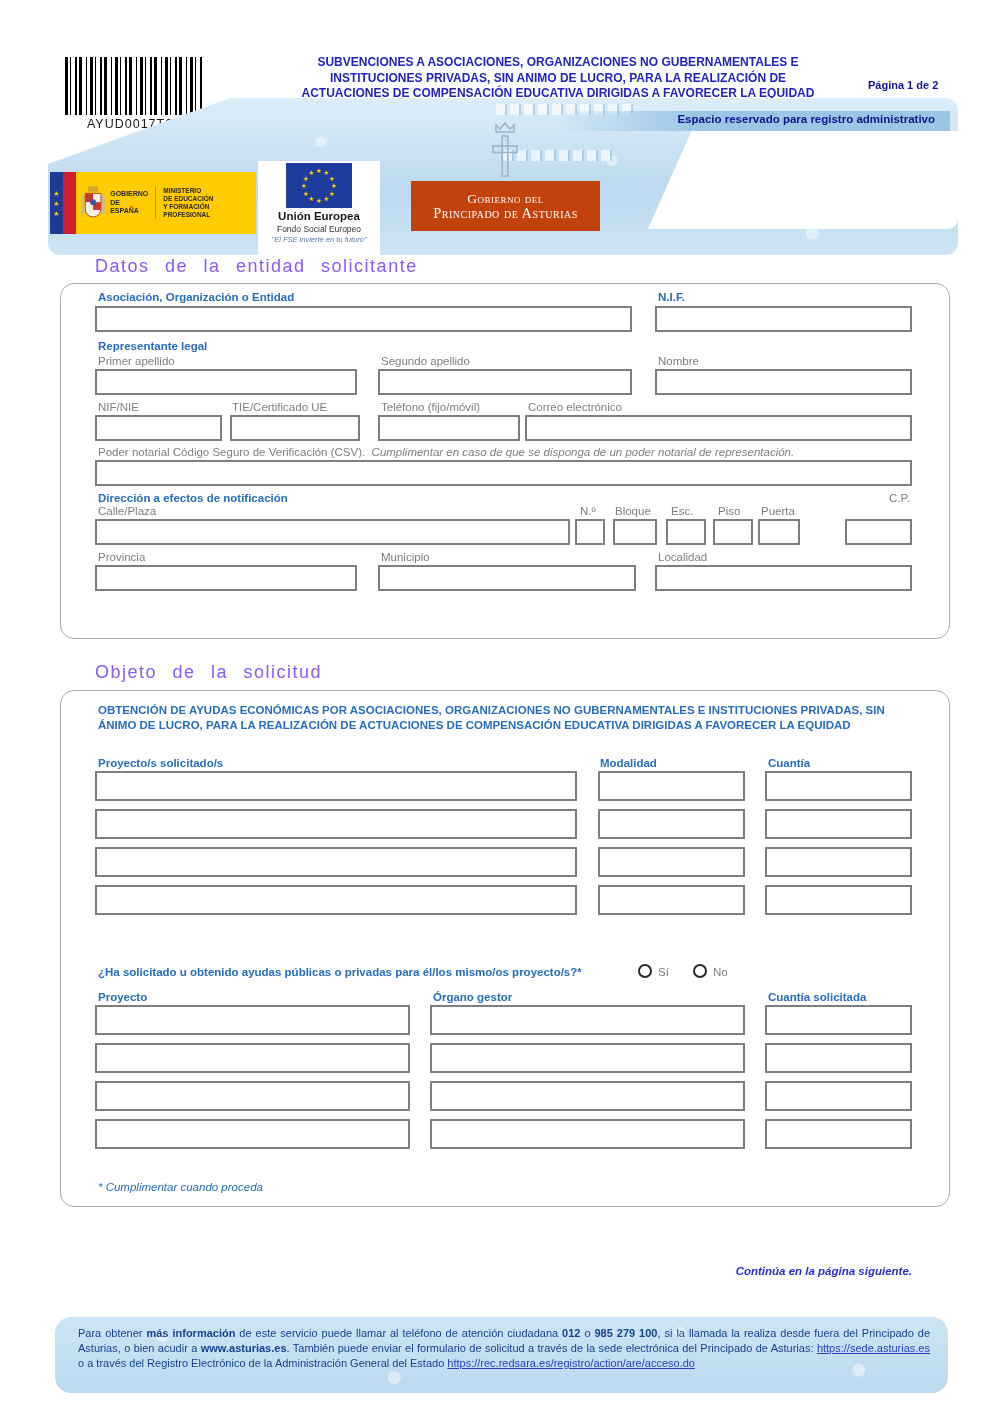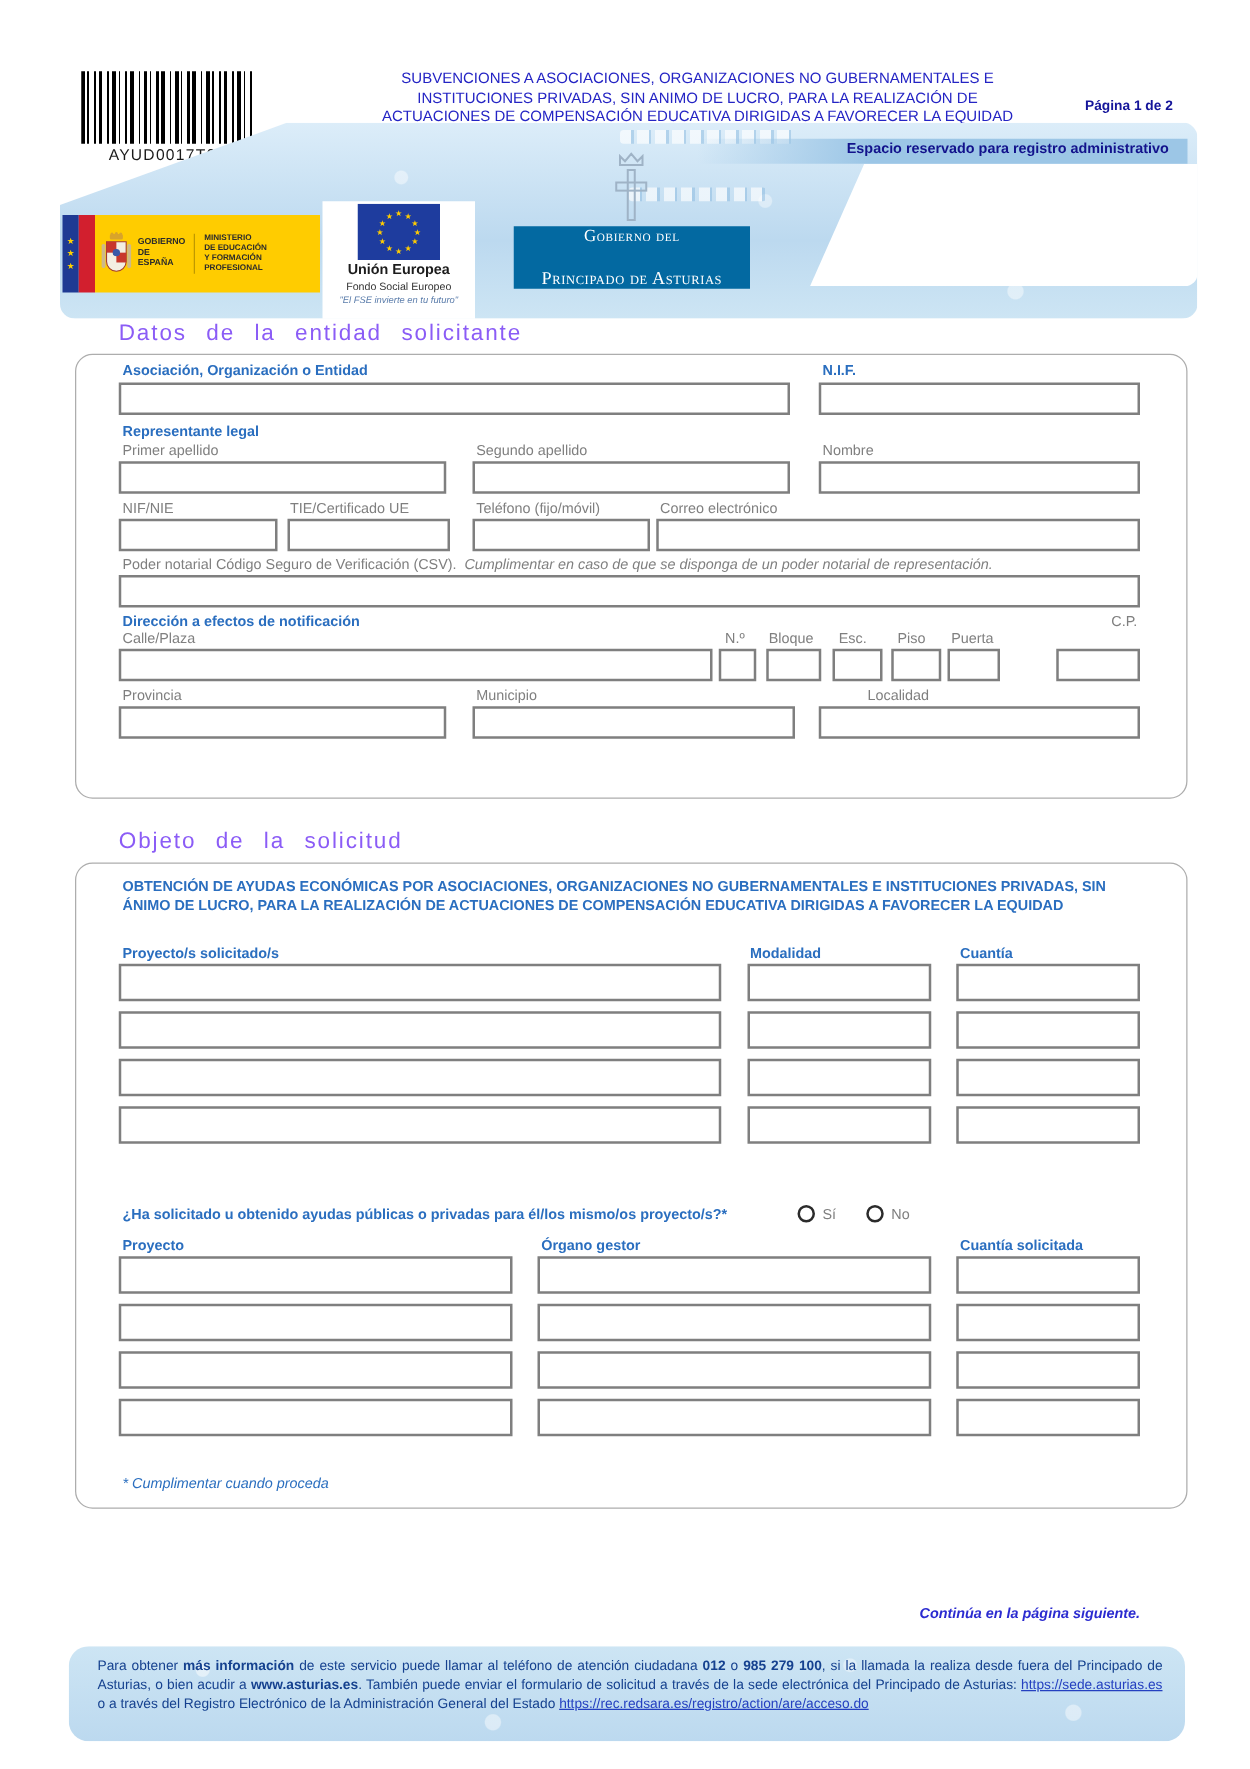--- a/index.html
+++ b/index.html
@@ -5,21 +5,21 @@
   html,body{margin:0;padding:0;background:#fff;}
   #page{position:relative;width:1000px;height:1415px;background:#fff;overflow:hidden;
         font-family:"Liberation Sans",sans-serif;}
 
   
   .barcode{position:absolute;left:65px;top:57px;width:138px;height:58px;
     background:repeating-linear-gradient(90deg,#000 0 3px,#fff 3px 5px,#000 5px 6px,#fff 6px 10px,#000 10px 12px,#fff 12px 14px,#000 14px 17px,#fff 17px 21px,#000 21px 22px,#fff 22px 25px);}
   .barcode-text{position:absolute;left:65px;top:117px;width:138px;text-align:center;
     font-size:12.5px;letter-spacing:1px;color:#1a1a1a;}
   .doc-title{position:absolute;left:252px;top:55px;width:612px;text-align:center;
-    font-size:12px;font-weight:normal;color:#2424c4;line-height:15.5px;}
+    font-size:12px;font-weight:bold;color:#2424c4;line-height:15.5px;}
   .page-num{position:absolute;left:868px;top:79px;font-size:11px;font-weight:bold;color:#15159a;}
 
   
   .band{position:absolute;left:48px;top:98px;width:910px;height:157px;
     clip-path:polygon(20% 0,100% 0,100% 100%,0 100%,0 42%);
     border-radius:0 12px 12px 12px;
     background:
       radial-gradient(circle at 16% 72%, rgba(255,255,255,.50) 0 6px, transparent 7px),
       radial-gradient(circle at 30% 28%, rgba(255,255,255,.45) 0 5px, transparent 6px),
       radial-gradient(circle at 46% 80%, rgba(255,255,255,.40) 0 7px, transparent 8px),
@@ -45,43 +45,43 @@
   .sp-yellow{flex:1;background:#ffcc00;display:flex;align-items:center;padding:0 4px;}
   .sp-gov{font-size:7px;font-weight:bold;color:#2b2b2b;line-height:8.5px;margin-left:4px;}
   .sp-min{font-size:6.5px;font-weight:600;color:#2b2b2b;line-height:8px;margin-left:7px;
     padding-left:7px;border-left:1px solid rgba(0,0,0,.25);}
   .logo-eu{position:absolute;left:258px;top:161px;width:122px;height:94px;background:#fff;
     text-align:center;}
   .eu-flag{margin:2px auto 0;display:block;}
   .eu-t1{font-size:11.5px;font-weight:bold;color:#1c1c1c;margin-top:2px;}
   .eu-t2{font-size:8.5px;color:#333;margin-top:2px;}
   .eu-t3{font-size:7.5px;font-style:italic;color:#5b7dab;margin-top:1px;}
-  .logo-ast{position:absolute;left:411px;top:181px;width:189px;height:50px;background:#0369a1;
+  .logo-ast{position:absolute;left:411px;top:181px;width:189px;height:50px;background:#c2410c;
     color:#fff;text-align:center;font-family:"Liberation Serif",serif;font-variant:small-caps;
-    display:flex;flex-direction:column;justify-content:space-between;line-height:15px;letter-spacing:.5px;}
+    display:flex;flex-direction:column;justify-content:center;line-height:15px;letter-spacing:.5px;}
   .ast-l1{font-size:13.5px;} .ast-l2{font-size:14.5px;}
 
   
   .panel{position:absolute;border:1.5px solid #adadad;border-radius:14px;background:#fff;}
   .sec-title{position:absolute;font-size:18px;font-weight:400;color:#8b5cf6;
     letter-spacing:1.5px;word-spacing:9px;}
 
   .bl{position:absolute;font-size:11.5px;font-weight:bold;color:#2a6ebf;}
   .gl{position:absolute;font-size:11.5px;color:#7f7f7f;}
   .inp{position:absolute;height:26px;border:2px solid #7f7f7f;background:#fff;
     box-sizing:border-box;padding:0 6px;font:12px "Liberation Sans",sans-serif;border-radius:0;}
   .inp2{height:30px;}
   .note-blue{position:absolute;font-size:11.5px;font-weight:bold;color:#2a6ebf;line-height:15px;}
   .it{font-style:italic;font-weight:normal;}
   .foot-note{position:absolute;font-size:11.5px;font-style:italic;color:#2a6ebf;margin-top:25px;}
   .radio{position:absolute;width:14px;height:14px;border:2.5px solid #2b2b2b;border-radius:50%;
     background:#fff;box-sizing:border-box;}
   .radio-lbl{position:absolute;font-size:11.5px;color:#7f7f7f;}
   .continua{position:absolute;right:88px;top:1265px;font-size:11.5px;font-style:italic;
-    font-weight:600;color:#2b2bd0;margin-top:20px;}
+    font-weight:600;color:#2b2bd0;}
 
   
   .footer-band{position:absolute;left:55px;top:1317px;width:893px;height:76px;border-radius:16px;
     background:
       radial-gradient(circle at 12% 25%, rgba(255,255,255,.5) 0 5px, transparent 6px),
       radial-gradient(circle at 38% 80%, rgba(255,255,255,.45) 0 6px, transparent 7px),
       radial-gradient(circle at 70% 20%, rgba(255,255,255,.4) 0 5px, transparent 6px),
       radial-gradient(circle at 90% 70%, rgba(255,255,255,.45) 0 6px, transparent 7px),
       linear-gradient(180deg,#cde5f4,#bcd9ef);}
   .footer-text{position:absolute;left:78px;top:1326px;width:852px;font-size:11px;
@@ -222,21 +222,21 @@
   <input class="inp" style="left: 613px; top: 519px; width: 44px; padding: 0px 2px;">
   <input class="inp" style="left: 666px; top: 519px; width: 40px; padding: 0px 2px;">
   <input class="inp" style="left: 713px; top: 519px; width: 40px; padding: 0px 2px;">
   <input class="inp" style="left: 758px; top: 519px; width: 42px; padding: 0px 2px;">
   <input class="inp" style="left: 845px; top: 519px; width: 67px; padding: 0px 2px;">
 
   <div class="gl" style="left:98px;top:551px;">Provincia</div>
   <input class="inp" style="left: 95px; top: 565px; width: 262px;">
   <div class="gl" style="left:381px;top:551px;">Municipio</div>
   <input class="inp" style="left: 378px; top: 565px; width: 258px;">
-  <div class="gl" style="left:658px;top:551px;margin-left:36px;">Localidad</div>
+  <div class="gl" style="left:658px;top:551px;">Localidad</div>
   <input class="inp" style="left: 655px; top: 565px; width: 257px;">
 
 
   <div class="sec-title" style="left:95px;top:662px;">Objeto de la solicitud</div>
   <div class="panel" style="left:60px;top:690px;width:888px;height:515px;"></div>
 
   <div class="note-blue" style="left:98px;top:703px;width:825px;">OBTENCIÓN DE AYUDAS ECONÓMICAS POR ASOCIACIONES, ORGANIZACIONES NO GUBERNAMENTALES E INSTITUCIONES PRIVADAS, SIN ÁNIMO DE LUCRO, PARA LA REALIZACIÓN DE ACTUACIONES DE COMPENSACIÓN EDUCATIVA DIRIGIDAS A FAVORECER LA EQUIDAD</div>
 
   <div class="bl" style="left:98px;top:757px;">Proyecto/s solicitado/s</div>
   <div class="bl" style="left:600px;top:757px;">Modalidad</div>

